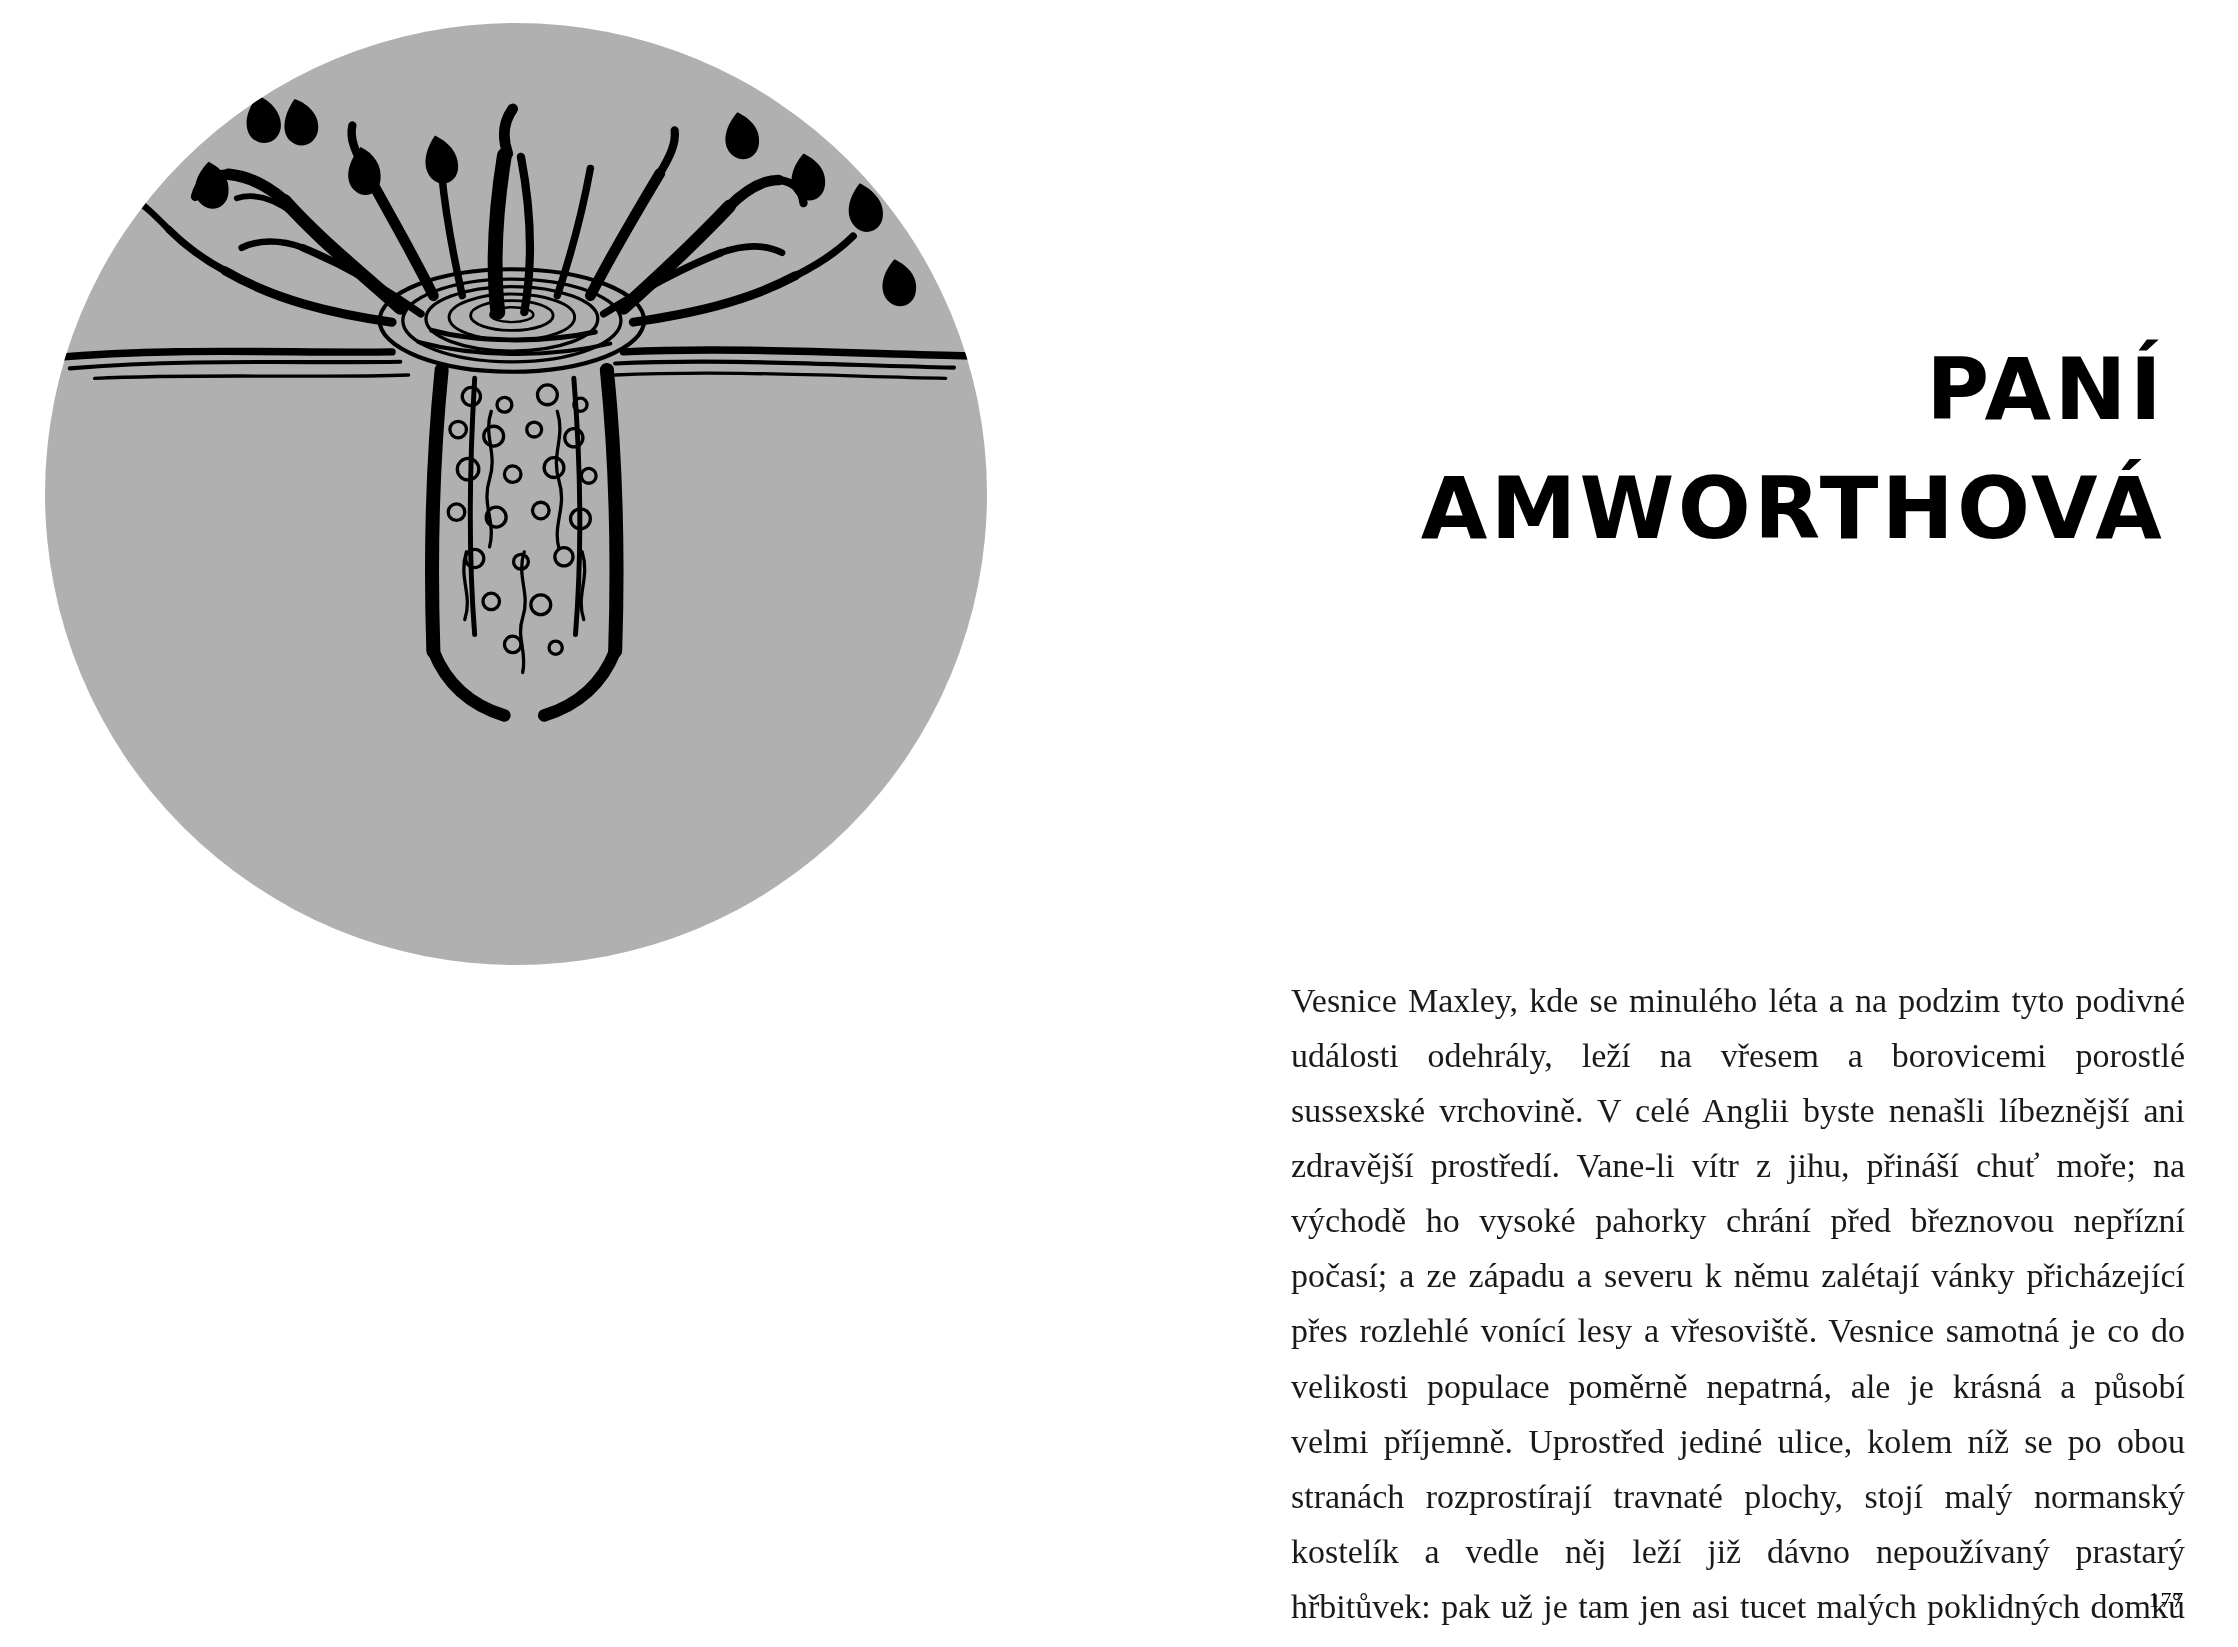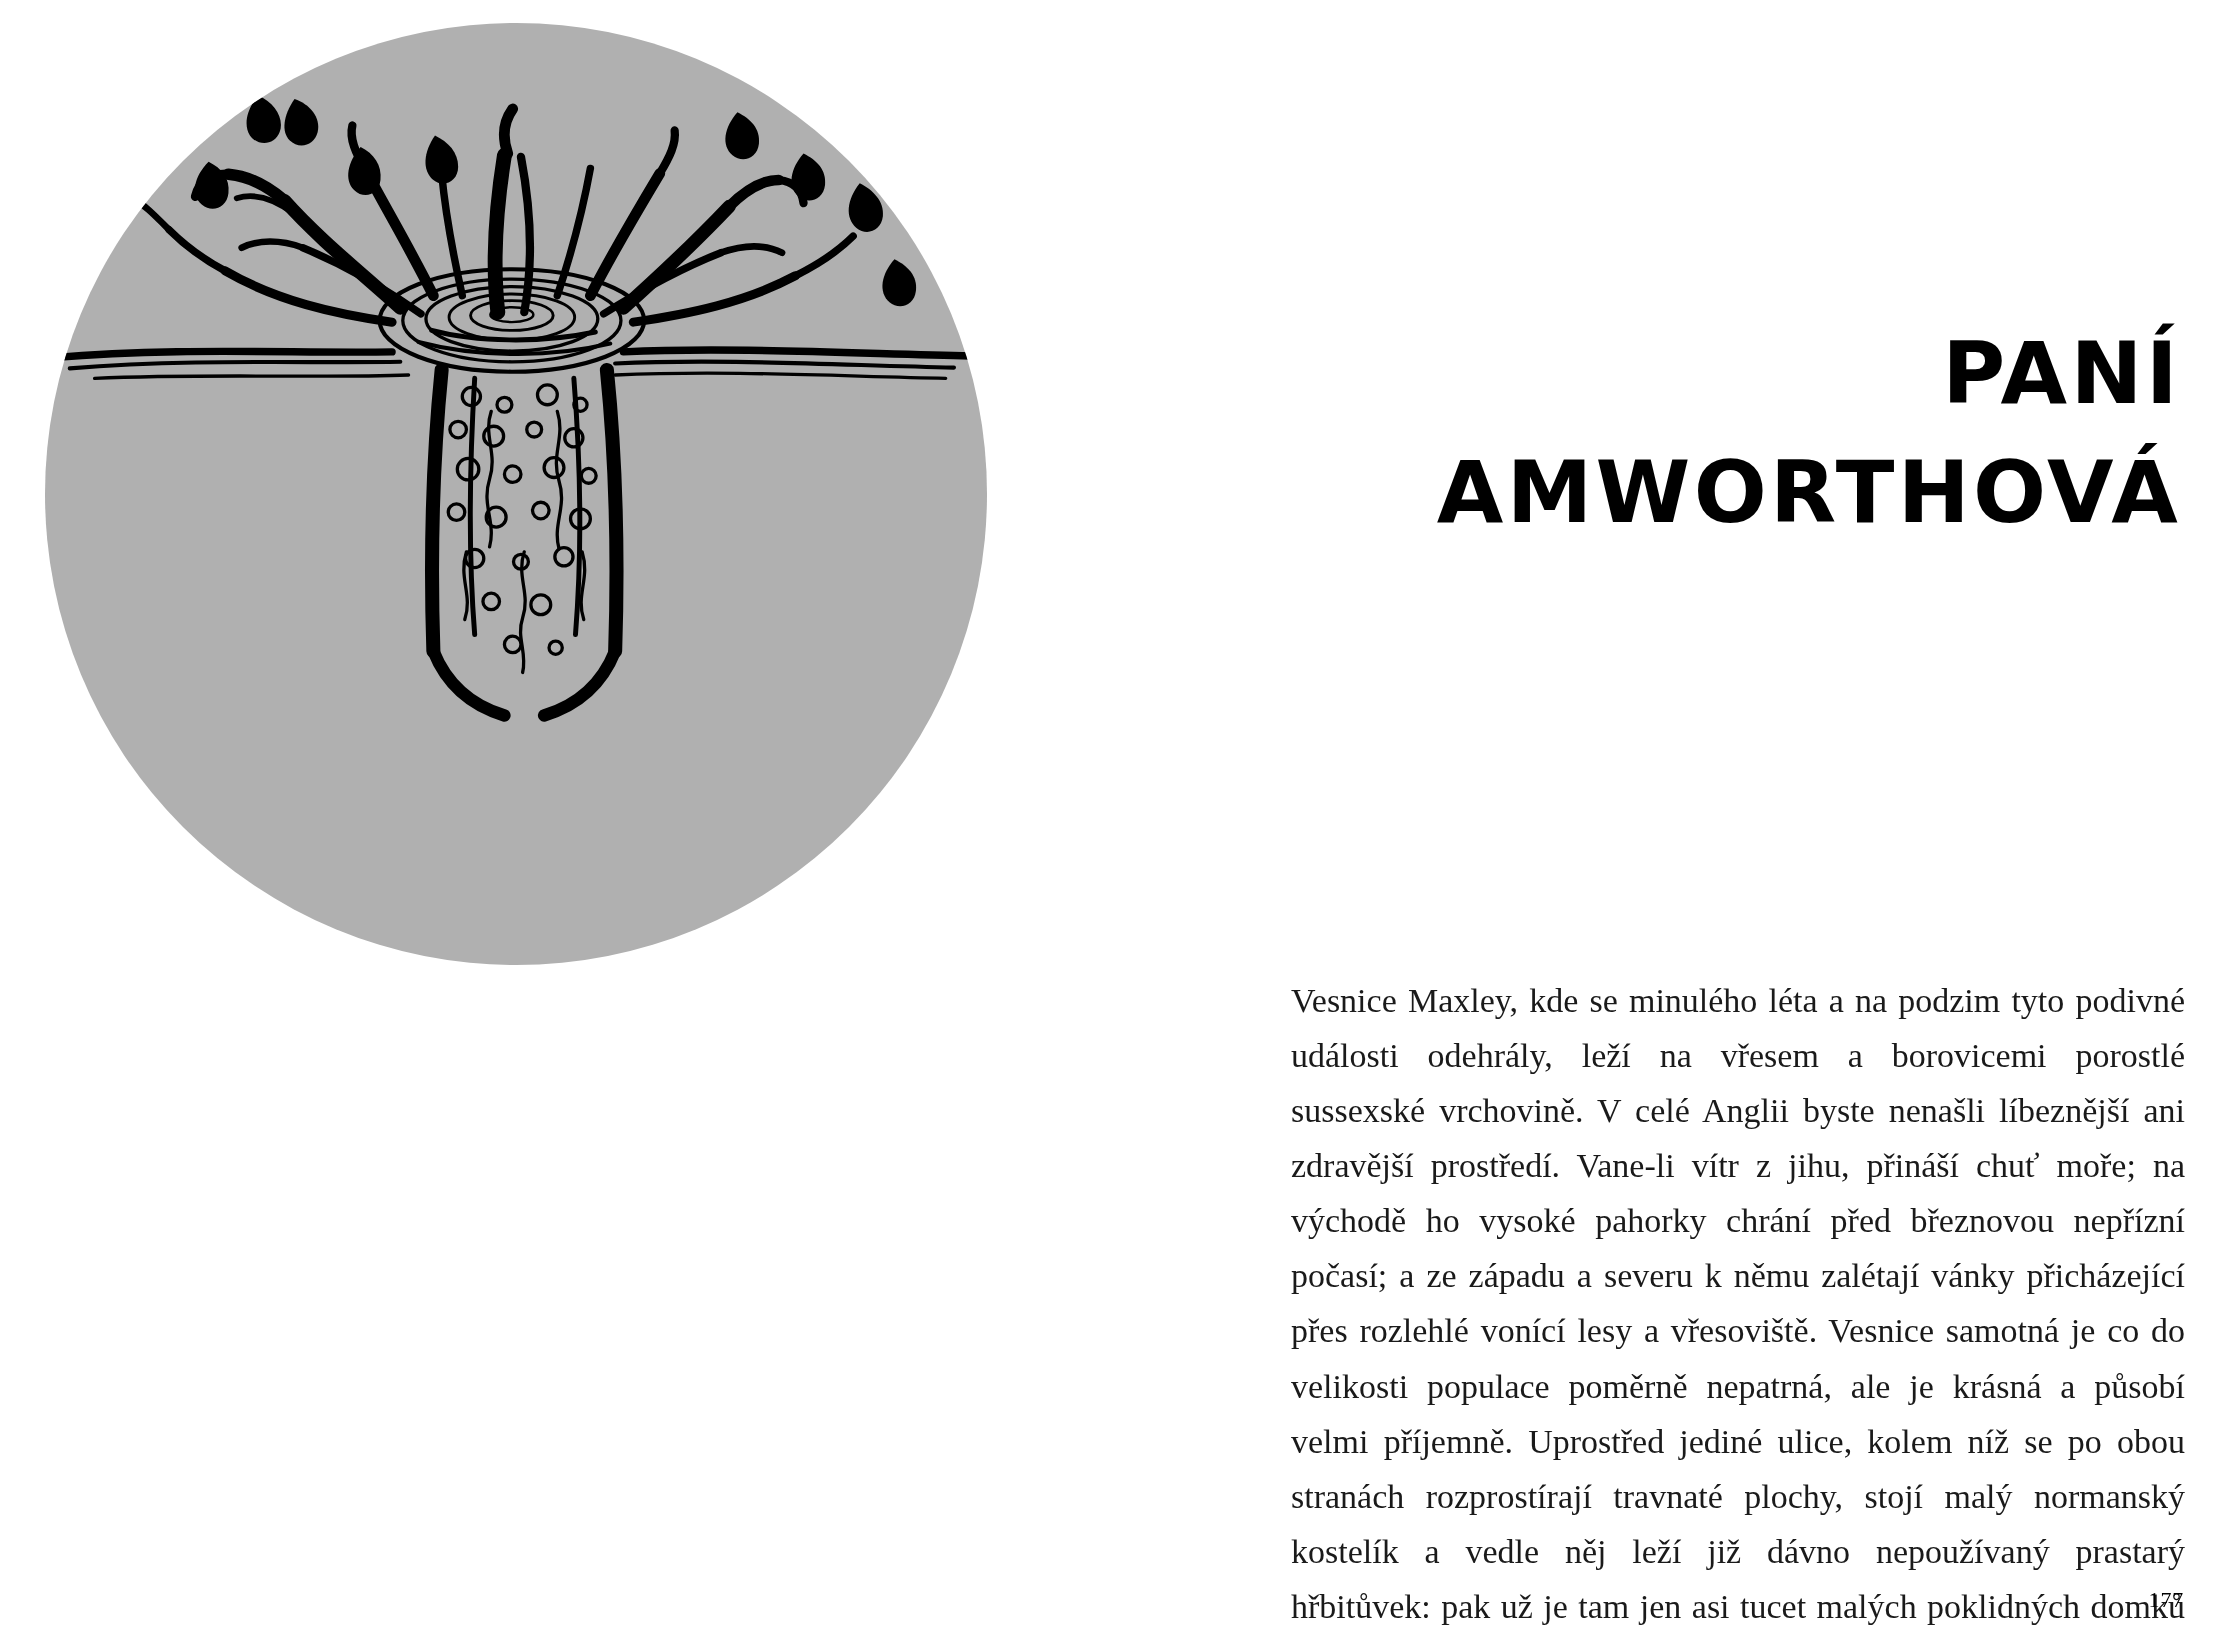--- a/index.html
+++ b/index.html
@@ -55,21 +55,21 @@
     width: 892px;
     text-align: right;
   }
   .chapter-title {
     font-family: "DejaVu Sans", sans-serif;
     font-weight: 700;
     font-size: 86px;
     line-height: 1.38;
     letter-spacing: 3.3px;
     color: #000000;
-    margin: 0;
+    margin: 16px;
     white-space: pre-line;
   }
 
   
   .body-col {
     position: absolute;
     left: 1291px;
     top: 973px;
     width: 894px;
   }

